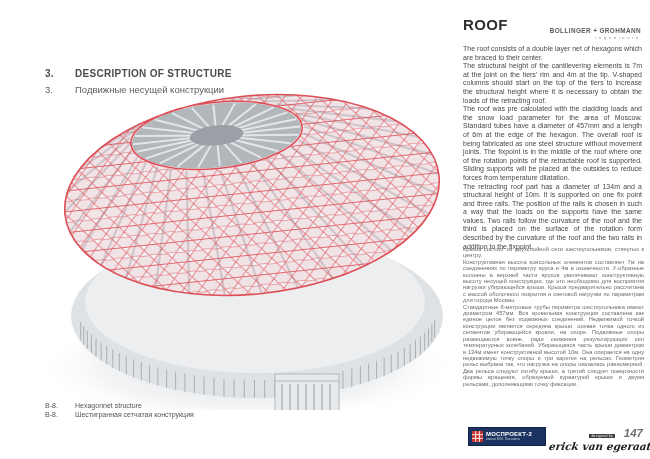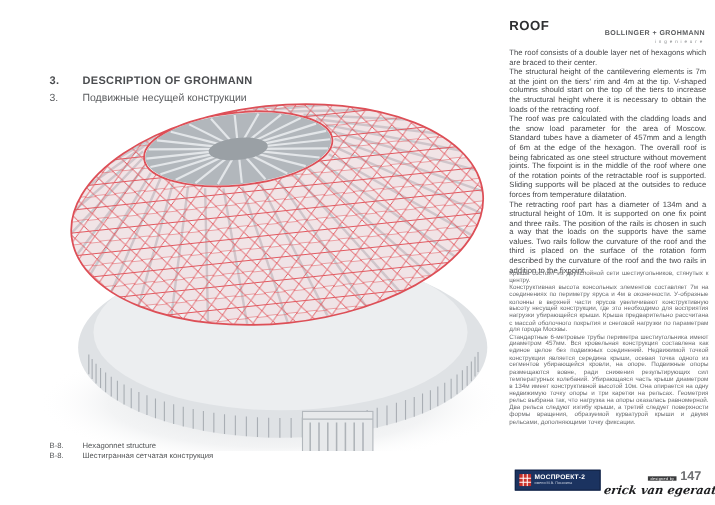--- a/index.html
+++ b/index.html
@@ -15,21 +15,21 @@
   
   #stadium{position:absolute;left:22px;top:78px;width:434px;height:332px;}
 
   
   .cap-row{position:absolute;left:45px;display:flex;font-size:7px;color:#525456;line-height:9px;}
   #cap-en{top:401px;}
   #cap-ru{top:410px;}
   .cap-num{width:30px;flex:0 0 30px;}
 
   
-  #roof-title{position:absolute;left:463px;top:16px;font-size:12px;font-weight:bold;
+  #roof-title{position:absolute;left:463px;top:16px;font-size:15px;font-weight:bold;
               color:#2e2f31;letter-spacing:.4px;}
   #bg-logo{position:absolute;left:538px;top:27px;width:103px;text-align:right;color:#595b5e;}
   #bg-logo .l1{font-size:6.4px;font-weight:bold;letter-spacing:.4px;}
   #bg-logo .l2{font-size:4.2px;letter-spacing:2.6px;margin-top:1px;color:#8a8c8e;}
 
   #en-text{position:absolute;left:463px;top:45px;width:179px;font-size:7px;line-height:8.6px;
            color:#46484b;text-align:justify;}
   #en-text p{margin:0;}
   #ru-text{position:absolute;left:463px;top:246px;width:181px;font-size:5.7px;line-height:6.4px;
            color:#6a6c6f;text-align:justify;}
@@ -41,31 +41,31 @@
   #mosproekt .grid-icon{width:11px;height:11px;margin-right:3px;flex:0 0 11px;}
   #mosproekt .mtxt{color:#ffffff;line-height:1;}
   #mosproekt .mname{font-size:6px;font-weight:bold;letter-spacing:.2px;white-space:nowrap;}
   #mosproekt .msub{font-size:3.4px;color:#c6cede;margin-top:1px;white-space:nowrap;}
 
   #designer{position:absolute;left:549px;top:423px;width:66px;text-align:right;}
   #designer .dby{font-size:3.4px;color:#9b9da0;background:#3a3b3d;color:#fff;display:inline-block;
                  padding:0 2px;letter-spacing:.3px;}
   #designer .script{font-family:"DejaVu Serif","Liberation Serif",serif;font-style:italic;font-weight:bold;
                     font-size:10.5px;color:#1c1d1f;transform:skewX(-8deg);line-height:11px;white-space:nowrap;}
-  #page-num{position:absolute;left:613px;top:427px;width:30px;text-align:center;
-            font-size:11.5px;font-weight:bold;color:#6d6f72;}
+  #page-num{position:absolute;left:613px;top:427px;width:30px;text-align:right;
+            font-size:11.5px;font-weight:bold;color:#6d6f72;font-style:italic;}
 </style>
 </head>
 <body>
 
 <div id="page">
 
   <div class="sec-row" id="sec-en">
     <span class="sec-num">3.</span>
-    <span>DESCRIPTION OF GROHMANN</span>
+    <span>DESCRIPTION OF STRUCTURE</span>
   </div>
   <div class="sec-row" id="sec-ru">
     <span class="sec-num">3.</span>
     <span>Подвижные несущей конструкции</span>
   </div>
 
   <div id="stadium">
     <svg id="stadium-svg" width="434" height="332" viewBox="0 0 434 332" xmlns="http://www.w3.org/2000/svg">
       <defs>
         <radialGradient id="shadowGrad" cx="50%" cy="50%" r="50%">

